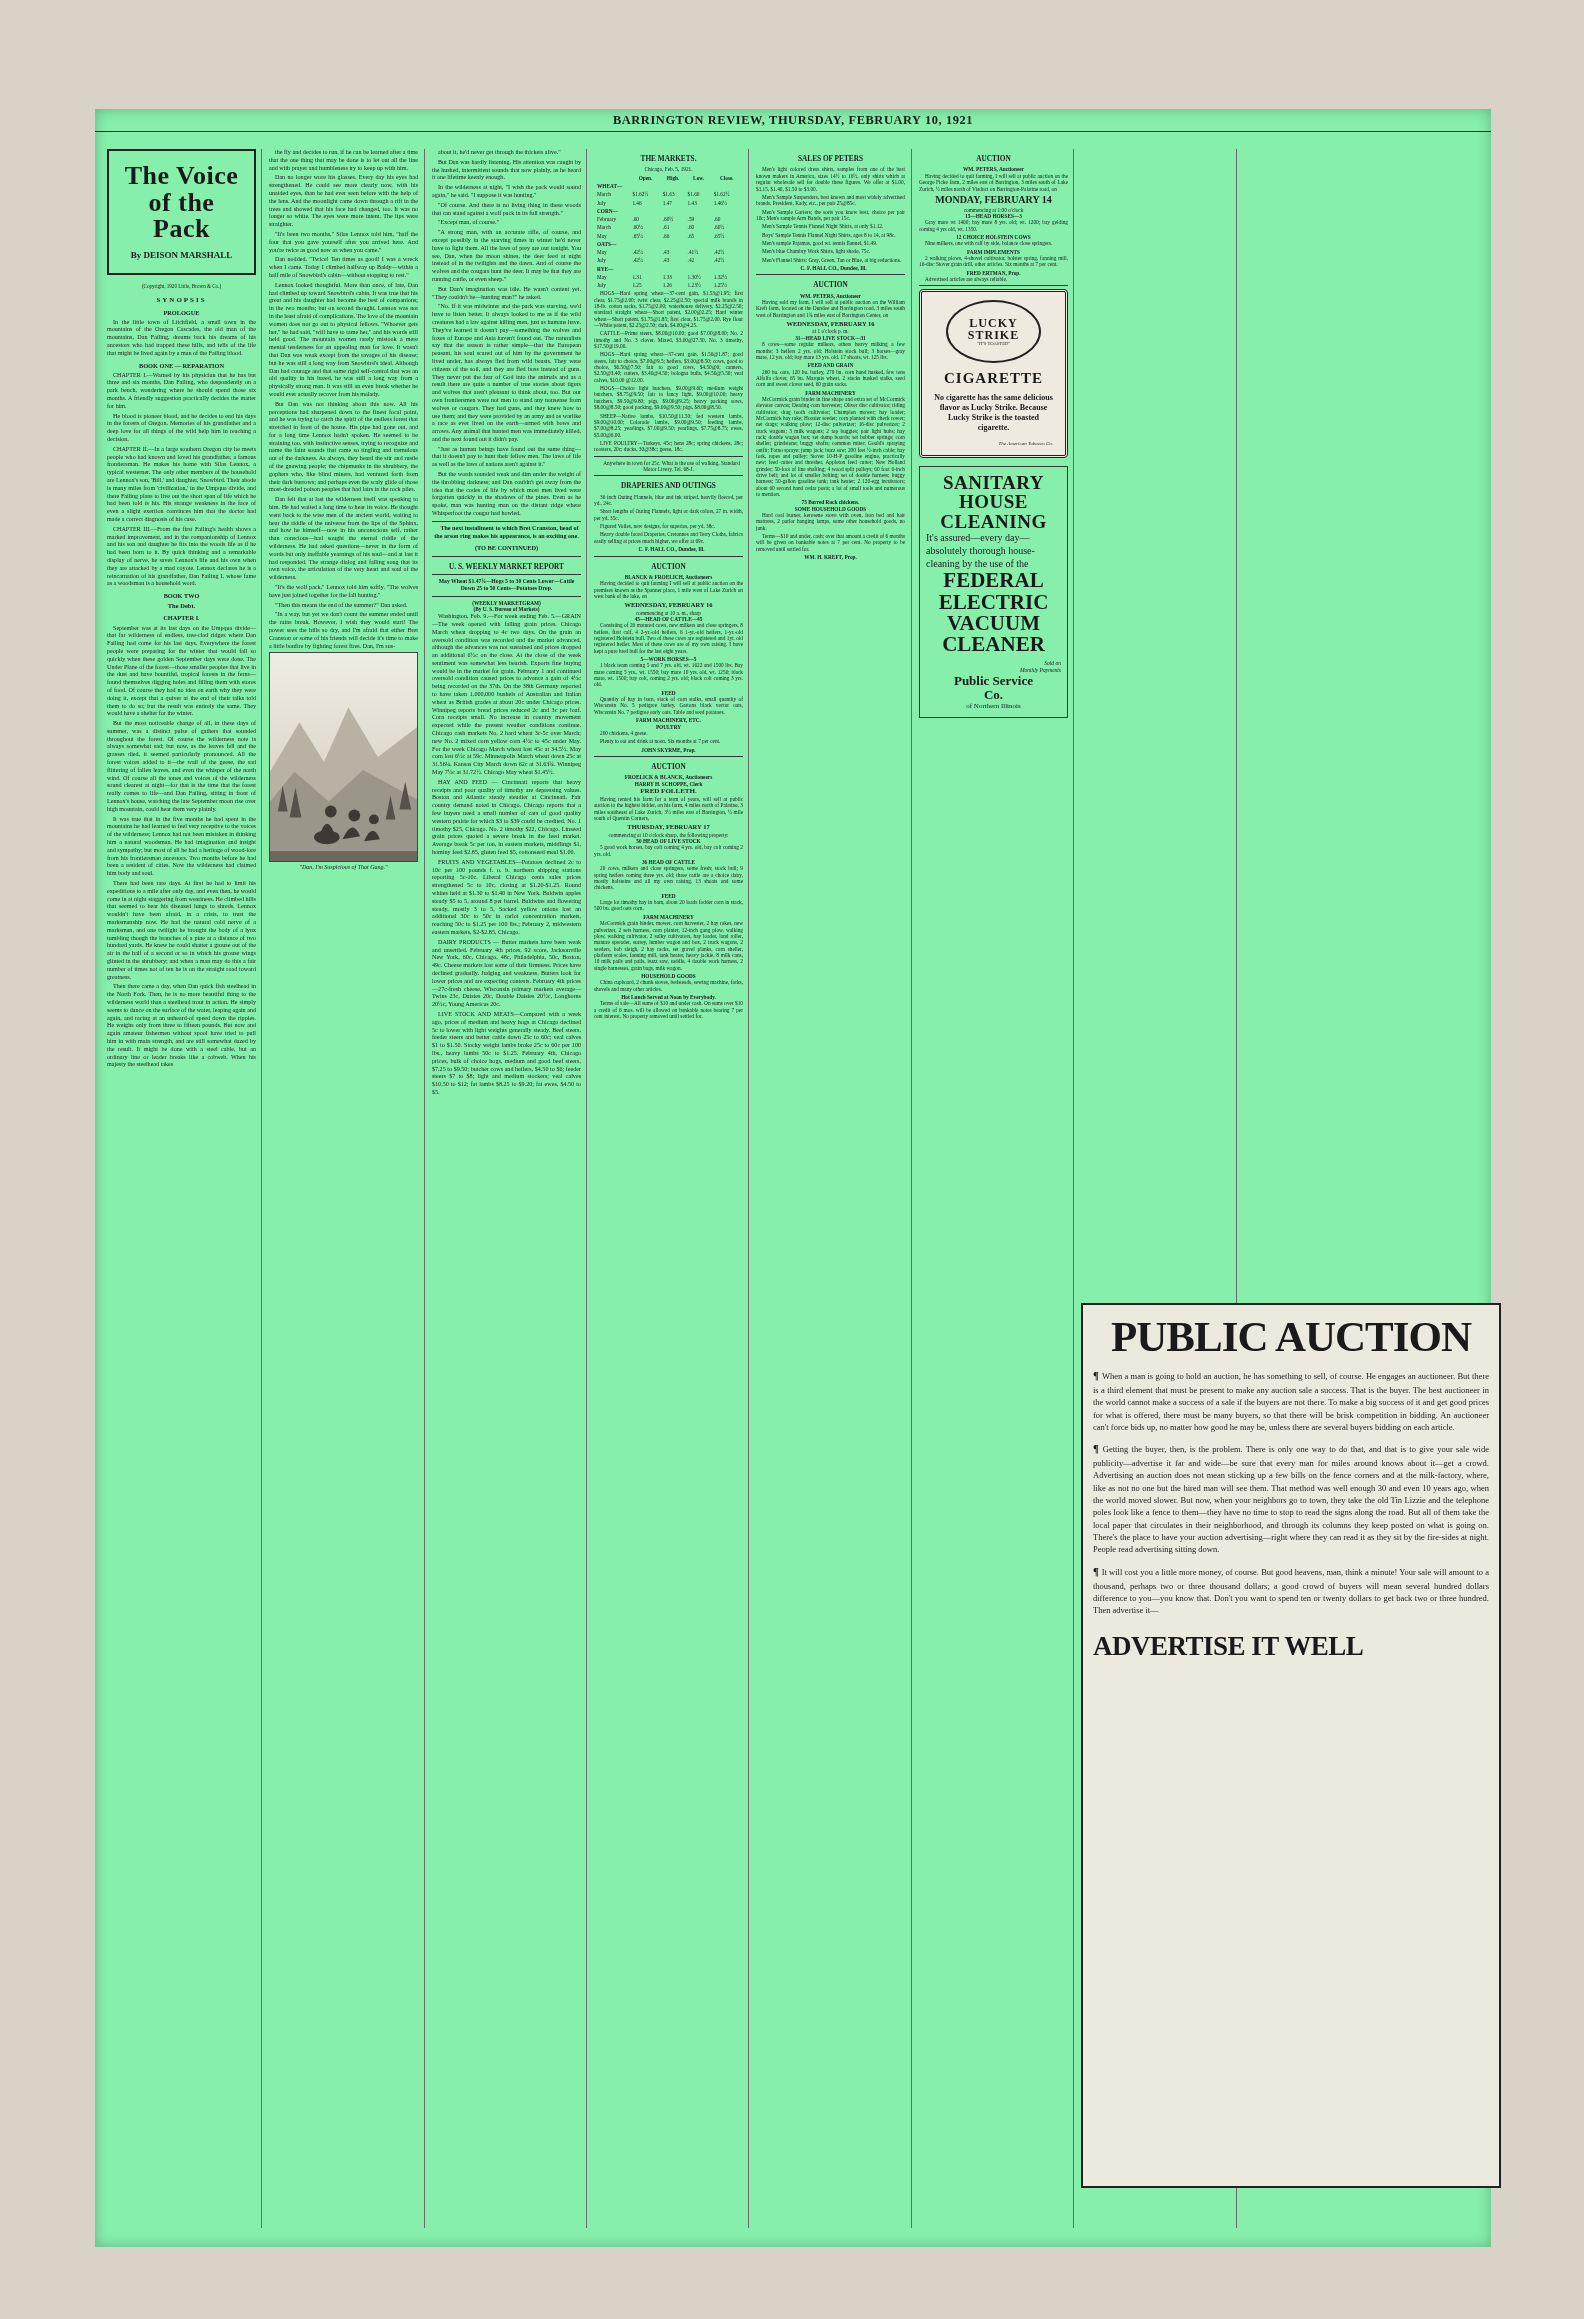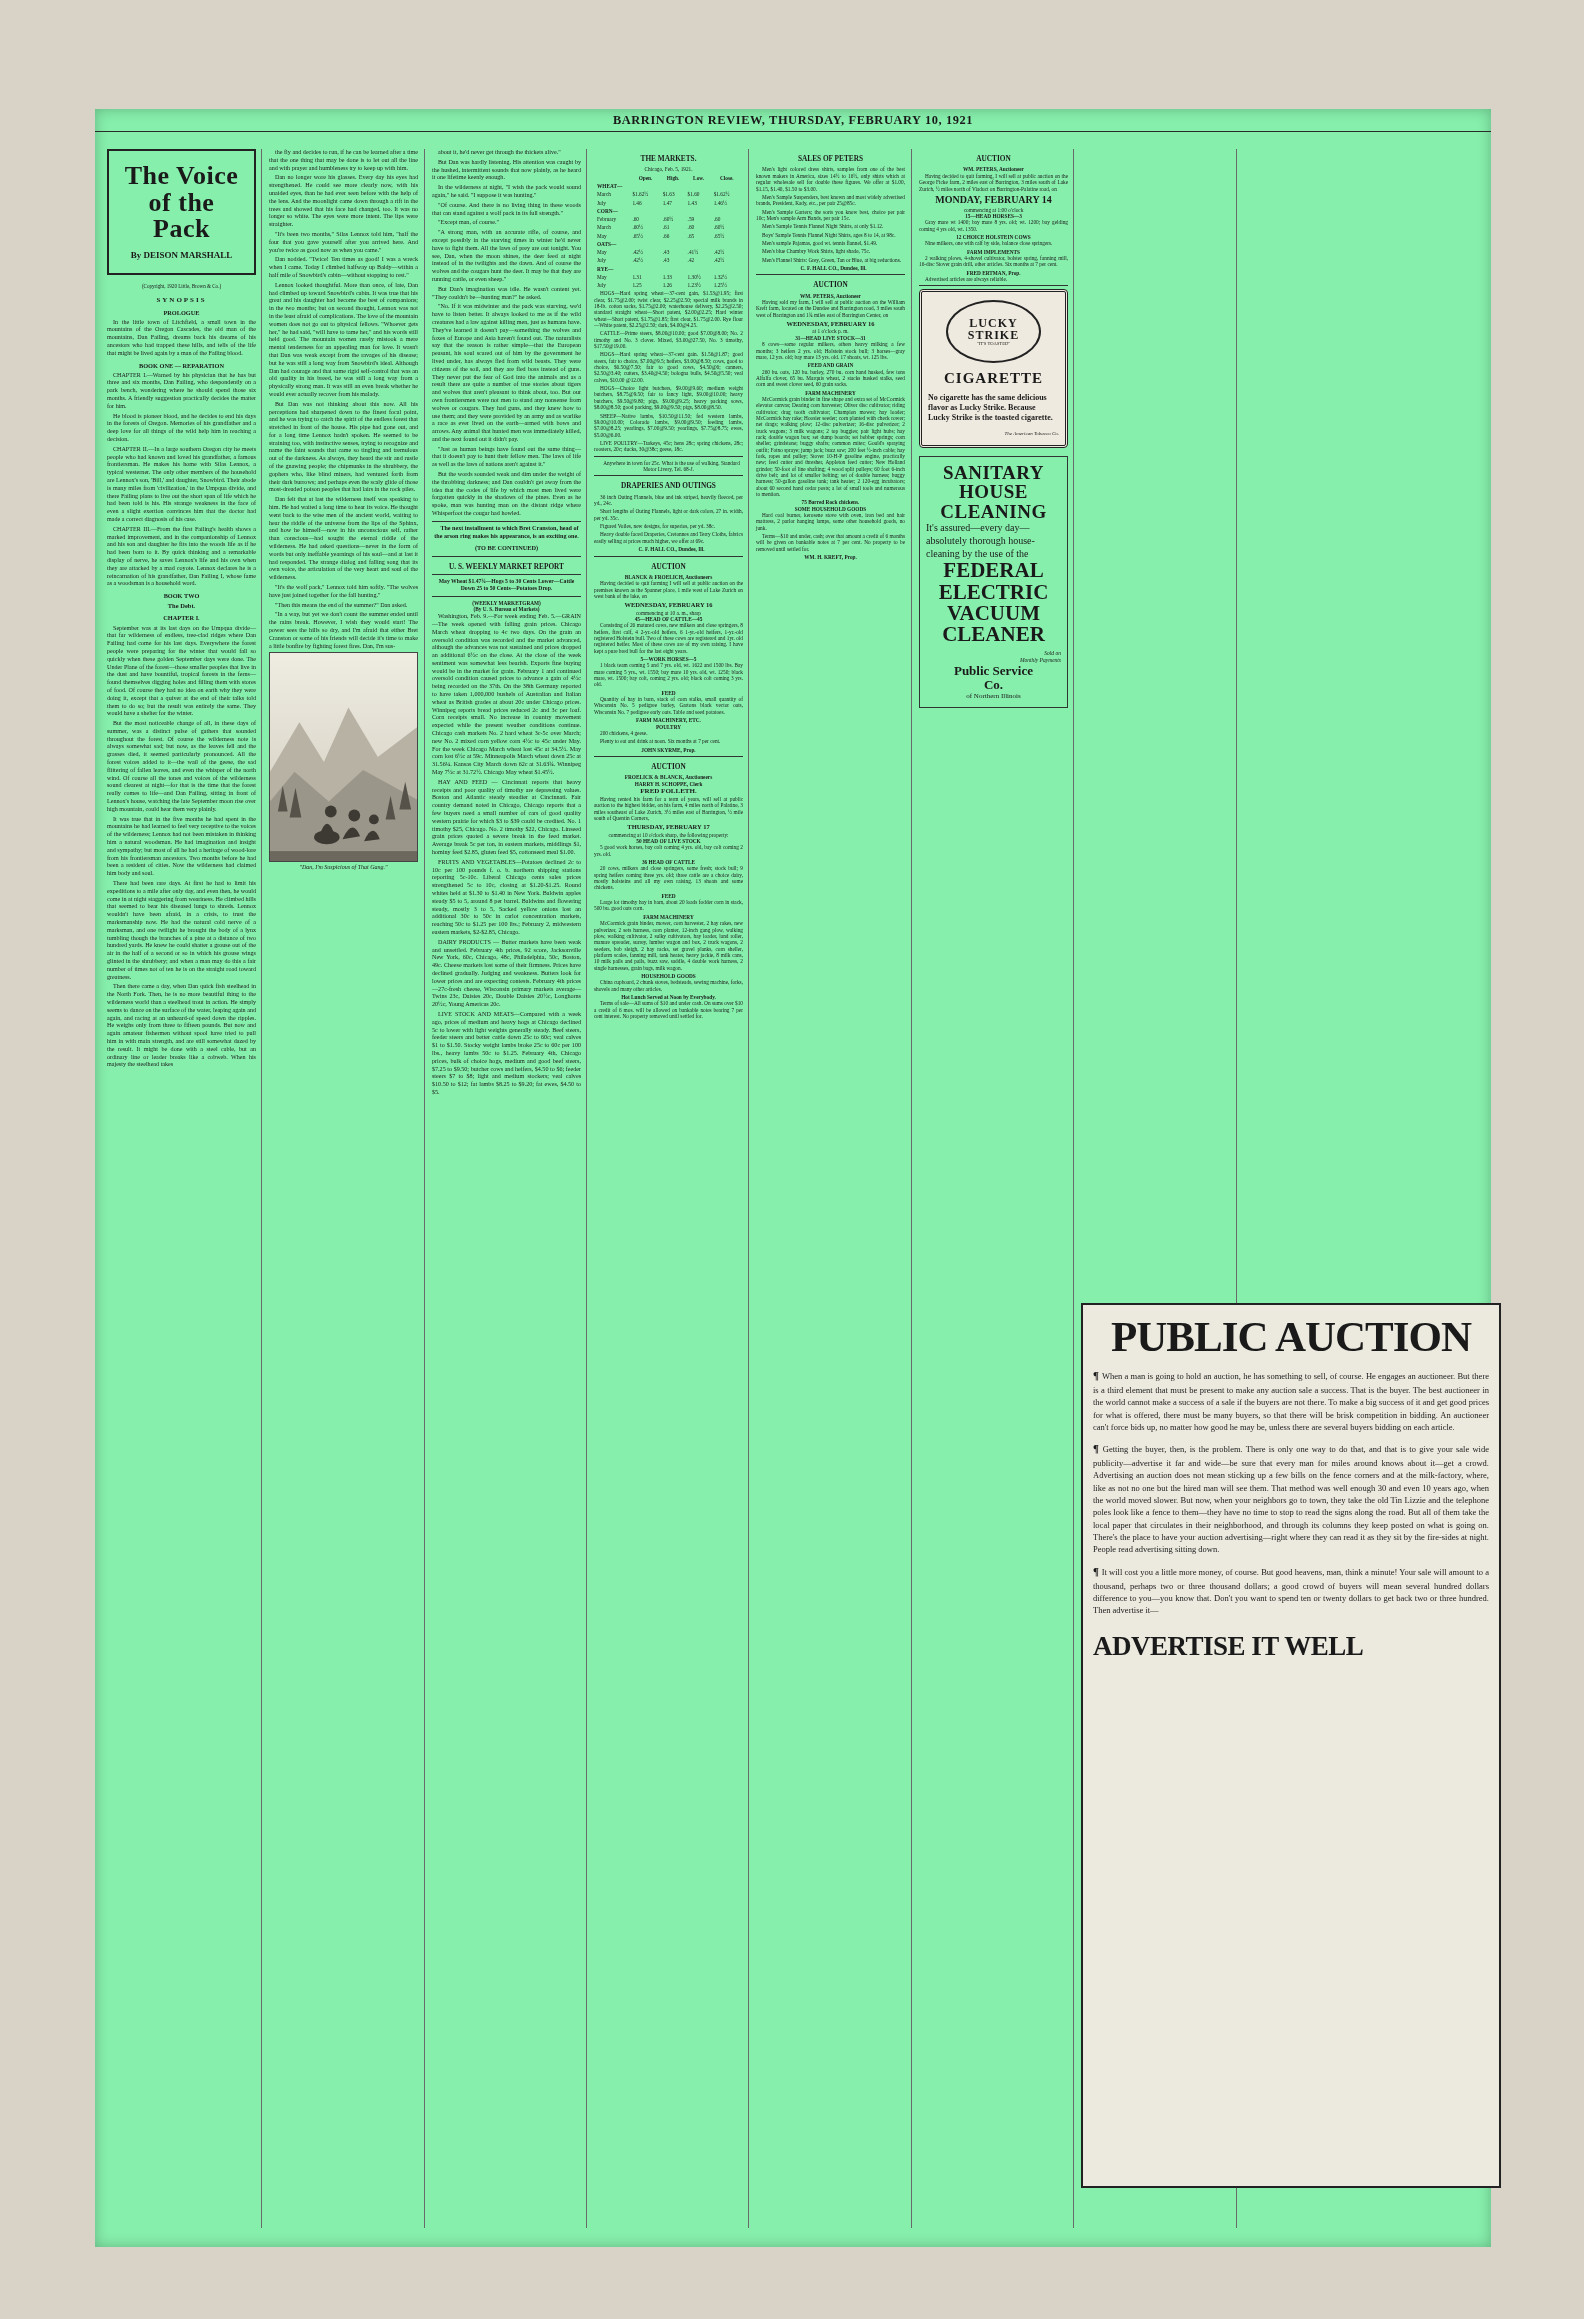--- a/index.html
+++ b/index.html
@@ -24,21 +24,21 @@
   #c4{left:499px;width:149px;}
   #c5{left:661px;width:149px;}
   #c6{left:824px;width:149px;}
   .boxart{border:2px solid #222;padding:12px;text-align:center;}
   .serialtitle{font-size:26px;font-weight:bold;line-height:1.02;letter-spacing:0.5px;font-family:"Liberation Serif",serif;}
   .serialby{font-size:9px;margin-top:7px;font-weight:bold;}
   .copy{font-size:5.1px;margin-top:8px;text-align:center;}
   .synopsis{font-size:7px;font-weight:bold;text-align:center;letter-spacing:2px;margin:6px 0 3px;}
   .center{text-align:center;}
   .b{font-weight:bold;}
-  .lucky{border:3px double #222;border-radius:4px;padding:8px 6px;text-align:center;background:#efeadf;}
+  .lucky{border:3px double #222;border-radius:4px;padding:8px 12px;text-align:center;background:#efeadf;}
   .lucky .ov{width:91px;height:59px;margin:0 auto;border:2px solid #222;border-radius:50%;
              display:flex;align-items:center;justify-content:center;flex-direction:column;}
   .lucky .ov b{font-size:12px;line-height:1;letter-spacing:1px;}
   .cig{font-size:15px;font-weight:bold;letter-spacing:1px;margin-top:6px;text-align:center;}
   .sanit{font-size:19px;font-weight:bold;line-height:1.02;text-align:center;letter-spacing:0.5px;}
   .fed{font-size:21px;font-weight:bold;line-height:1.02;text-align:center;}
   .psco{font-size:13px;font-weight:bold;text-align:center;line-height:1.1;}
   .auctionbig{font-size:43px;font-weight:bold;letter-spacing:-1px;text-align:center;line-height:1;}
   .advwell{font-size:27px;font-weight:bold;letter-spacing:-0.5px;}
   .bigbox{position:absolute;border:2px solid #222;}
@@ -365,21 +365,21 @@
       <p class="tiny">Advertised articles are always reliable.</p>
       <div class="dotline"></div>
 
       <div class="lucky">
         <div class="ov">
           <b>LUCKY</b>
           <b>STRIKE</b>
           <span style="font-size:4.6px;">"IT'S TOASTED"</span>
         </div>
         <div class="cig">CIGARETTE</div>
-        <div style="font-size:8px;font-weight:bold;line-height:1.25;text-align:left;margin-top:4px;">No cigarette has the same delicious flavor as Lucky Strike. Because Lucky Strike is the toasted cigarette.</div>
+        <div style="font-size:8px;font-weight:bold;line-height:1.25;text-align:center;margin-top:4px;">No cigarette has the same delicious flavor as Lucky Strike. Because Lucky Strike is the toasted cigarette.</div>
         <div style="font-size:5px;font-style:italic;margin-top:8px;text-align:right;">The American Tobacco Co.</div>
       </div>
 
       <div style="border:1px solid #333;margin-top:8px;padding:6px;">
         <div class="sanit">SANITARY</div>
         <div class="sanit">HOUSE</div>
         <div class="sanit">CLEANING</div>
         <div style="font-size:10px;line-height:1.3;margin:0 0;text-align:left;">It's assured—every day—absolutely thorough house-cleaning by the use of the</div>
         <div class="fed">FEDERAL</div>
         <div class="fed">ELECTRIC</div>

